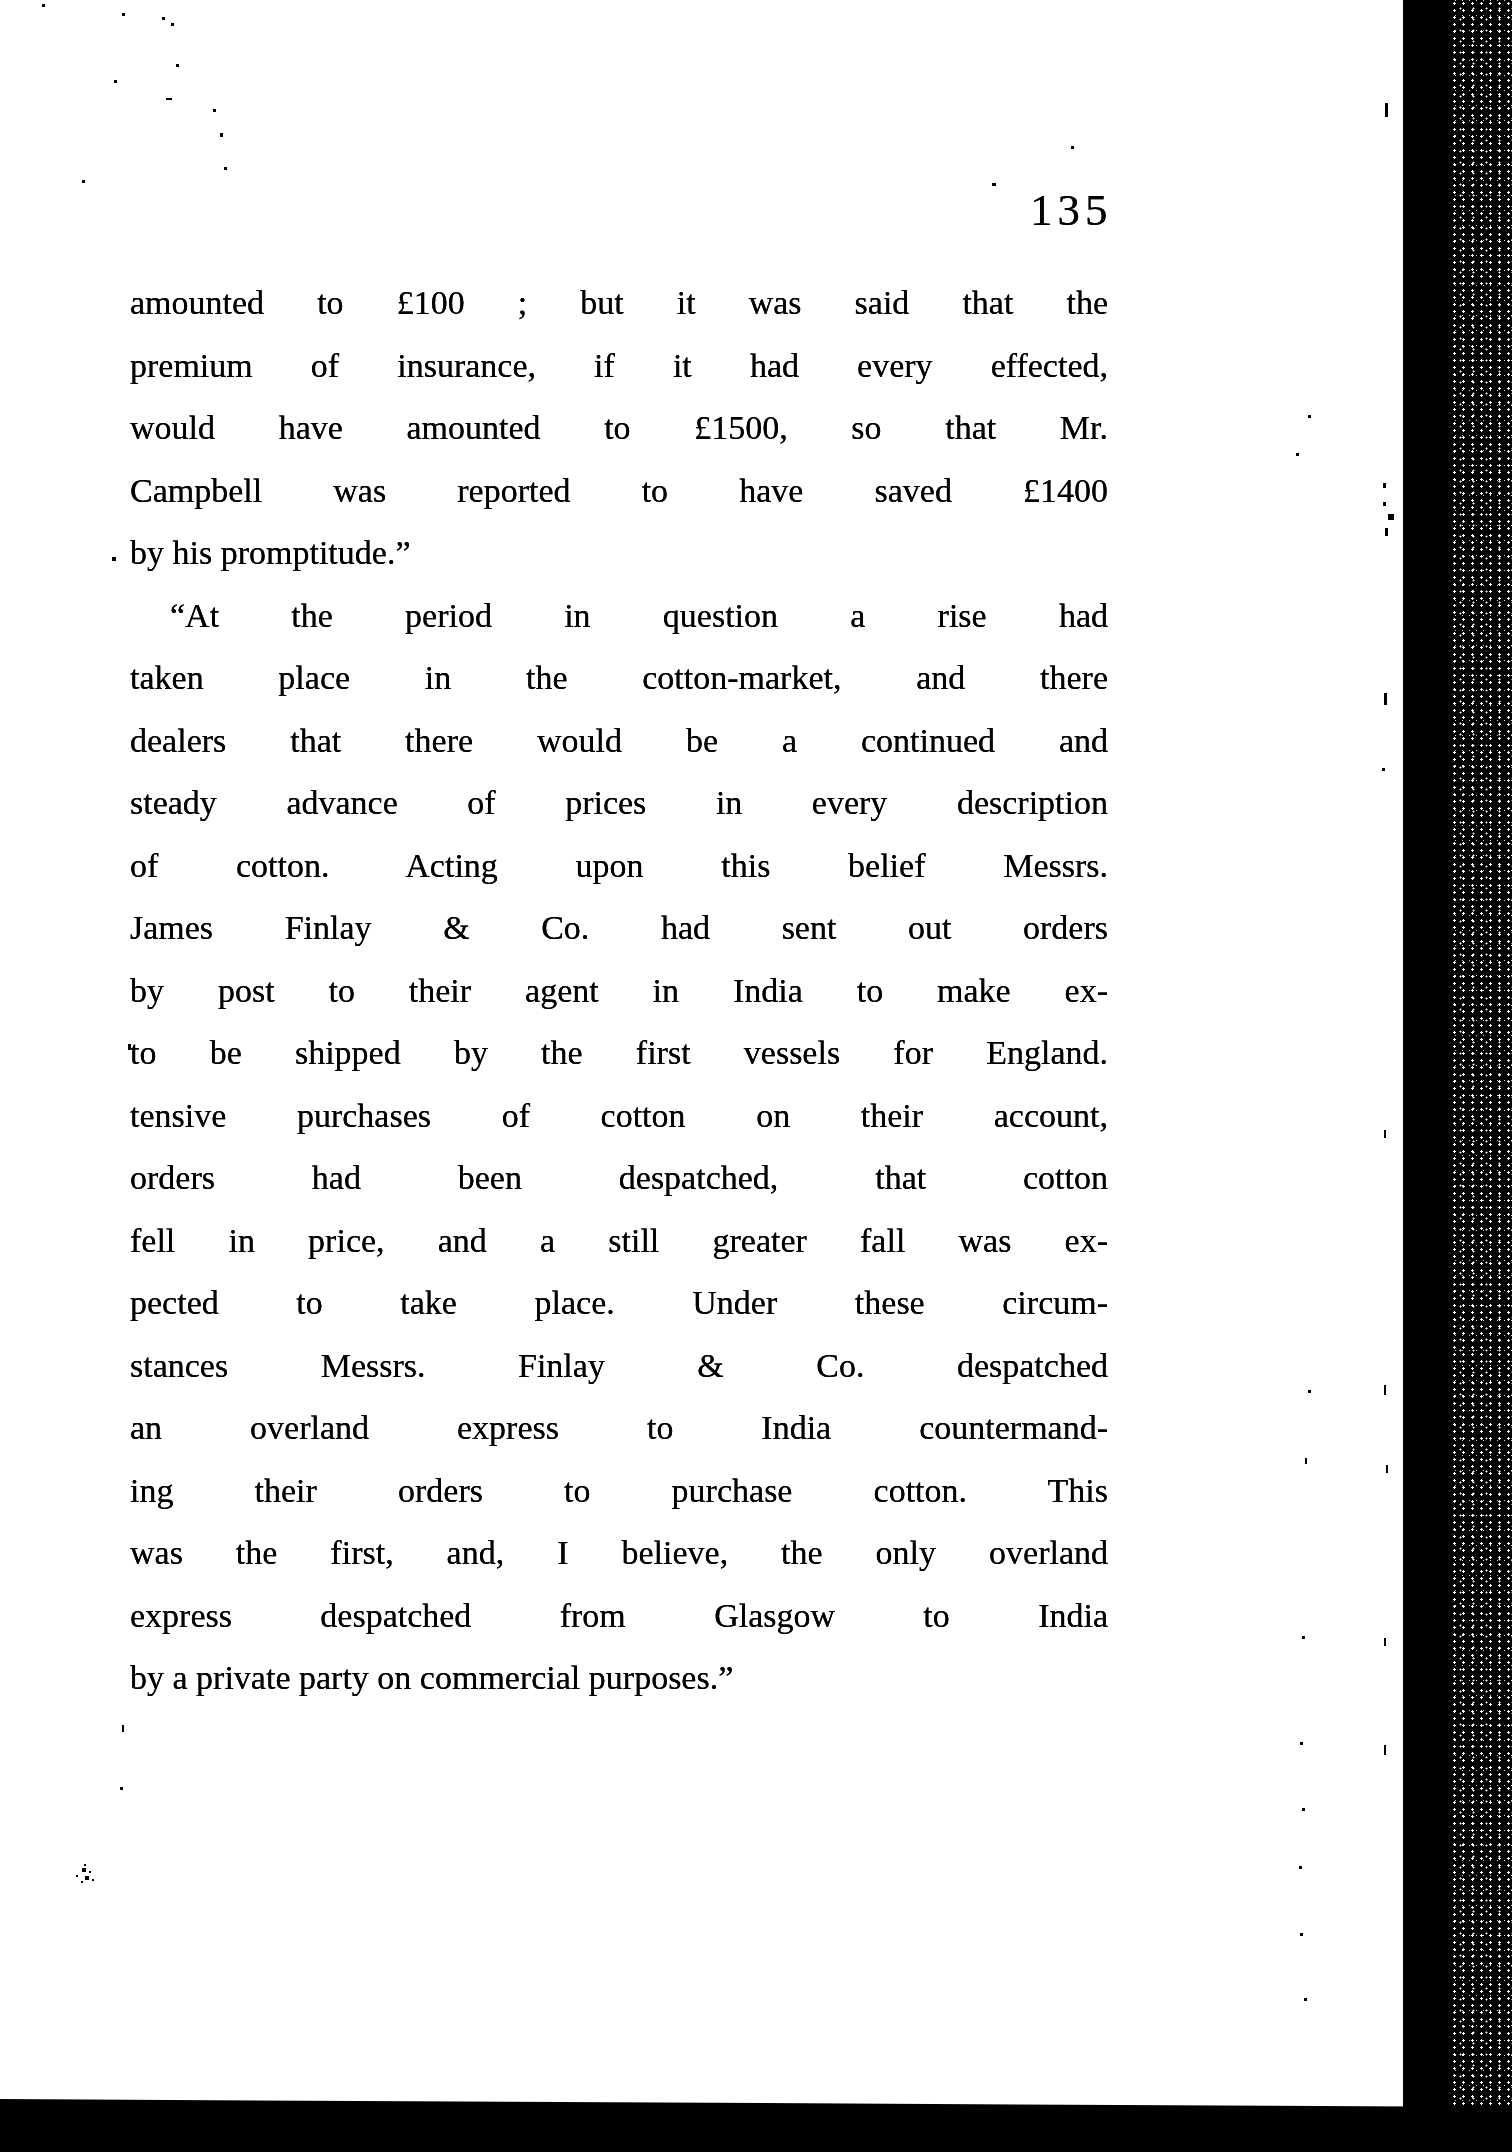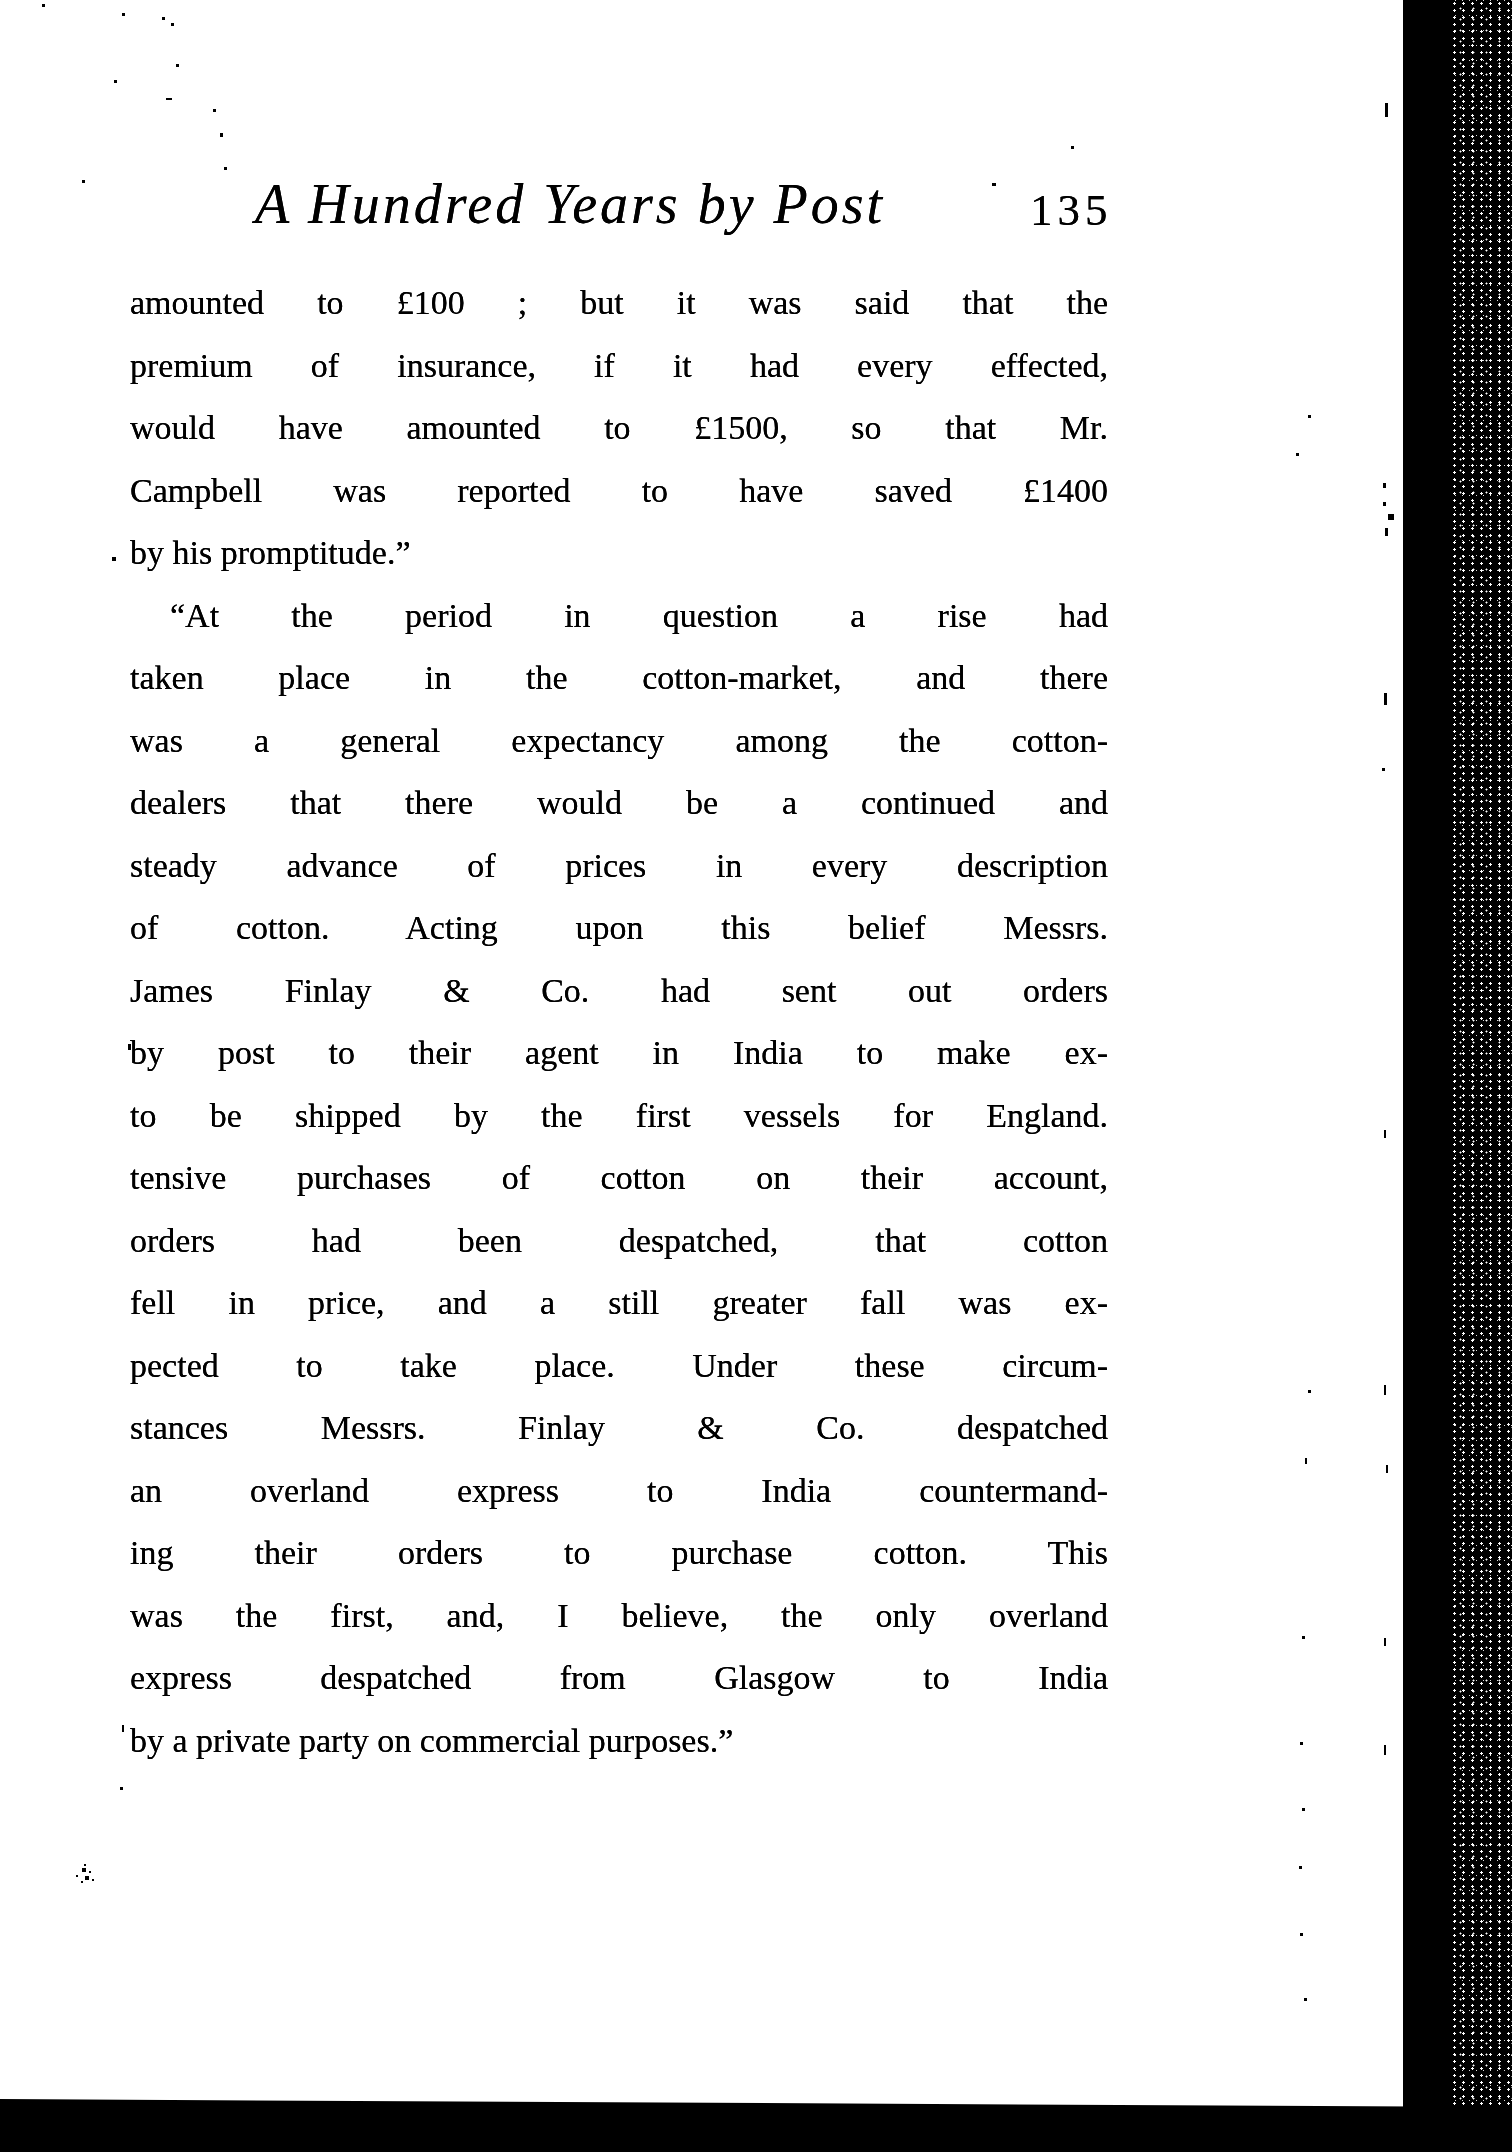--- a/index.html
+++ b/index.html
@@ -86,34 +86,32 @@
                 -2px 12px 0 -1px #000, 9px 10px 0 -1px #000, 1px -5px 0 -1px #000,
                 12px -2px 0 -2px #000, -4px -2px 0 -2px #000, 5px 16px 0 -2px #000,
                 -10px 12px 0 -2px #000, 15px 6px 0 -2px #000, 0 22px 0 -2px #000;
   }
 </style>
 </head>
 <body>
 
 <div class="page">
 
-  <div class="header-title">A Hundred Years by Post</div>
   <div class="page-number">135</div>
 
   <div class="body-text">
 
     <div class="line">amounted to £100 ; but it was said that the</div>
     <div class="line">premium of insurance, if it had every effected,</div>
     <div class="line">would have amounted to £1500, so that Mr.</div>
     <div class="line">Campbell was reported to have saved £1400</div>
     <div class="line nojust">by his promptitude.”</div>
 
     <div class="line indent">“At the period in question a rise had</div>
     <div class="line">taken place in the cotton-market, and there</div>
-    <div class="line">was a general expectancy among the cotton-</div>
     <div class="line">dealers that there would be a continued and</div>
     <div class="line">steady advance of prices in every description</div>
     <div class="line">of cotton.  Acting upon this belief Messrs.</div>
     <div class="line">James Finlay &amp; Co. had sent out orders</div>
     <div class="line">by post to their agent in India to make ex-</div>
     <div class="line">to be shipped by the first vessels for England.</div>
     <div class="line">tensive purchases of cotton on their account,</div>
     <div class="line">orders had been despatched, that cotton</div>
     <div class="line">fell in price, and a still greater fall was ex-</div>
     <div class="line">pected to take place.  Under these circum-</div>

